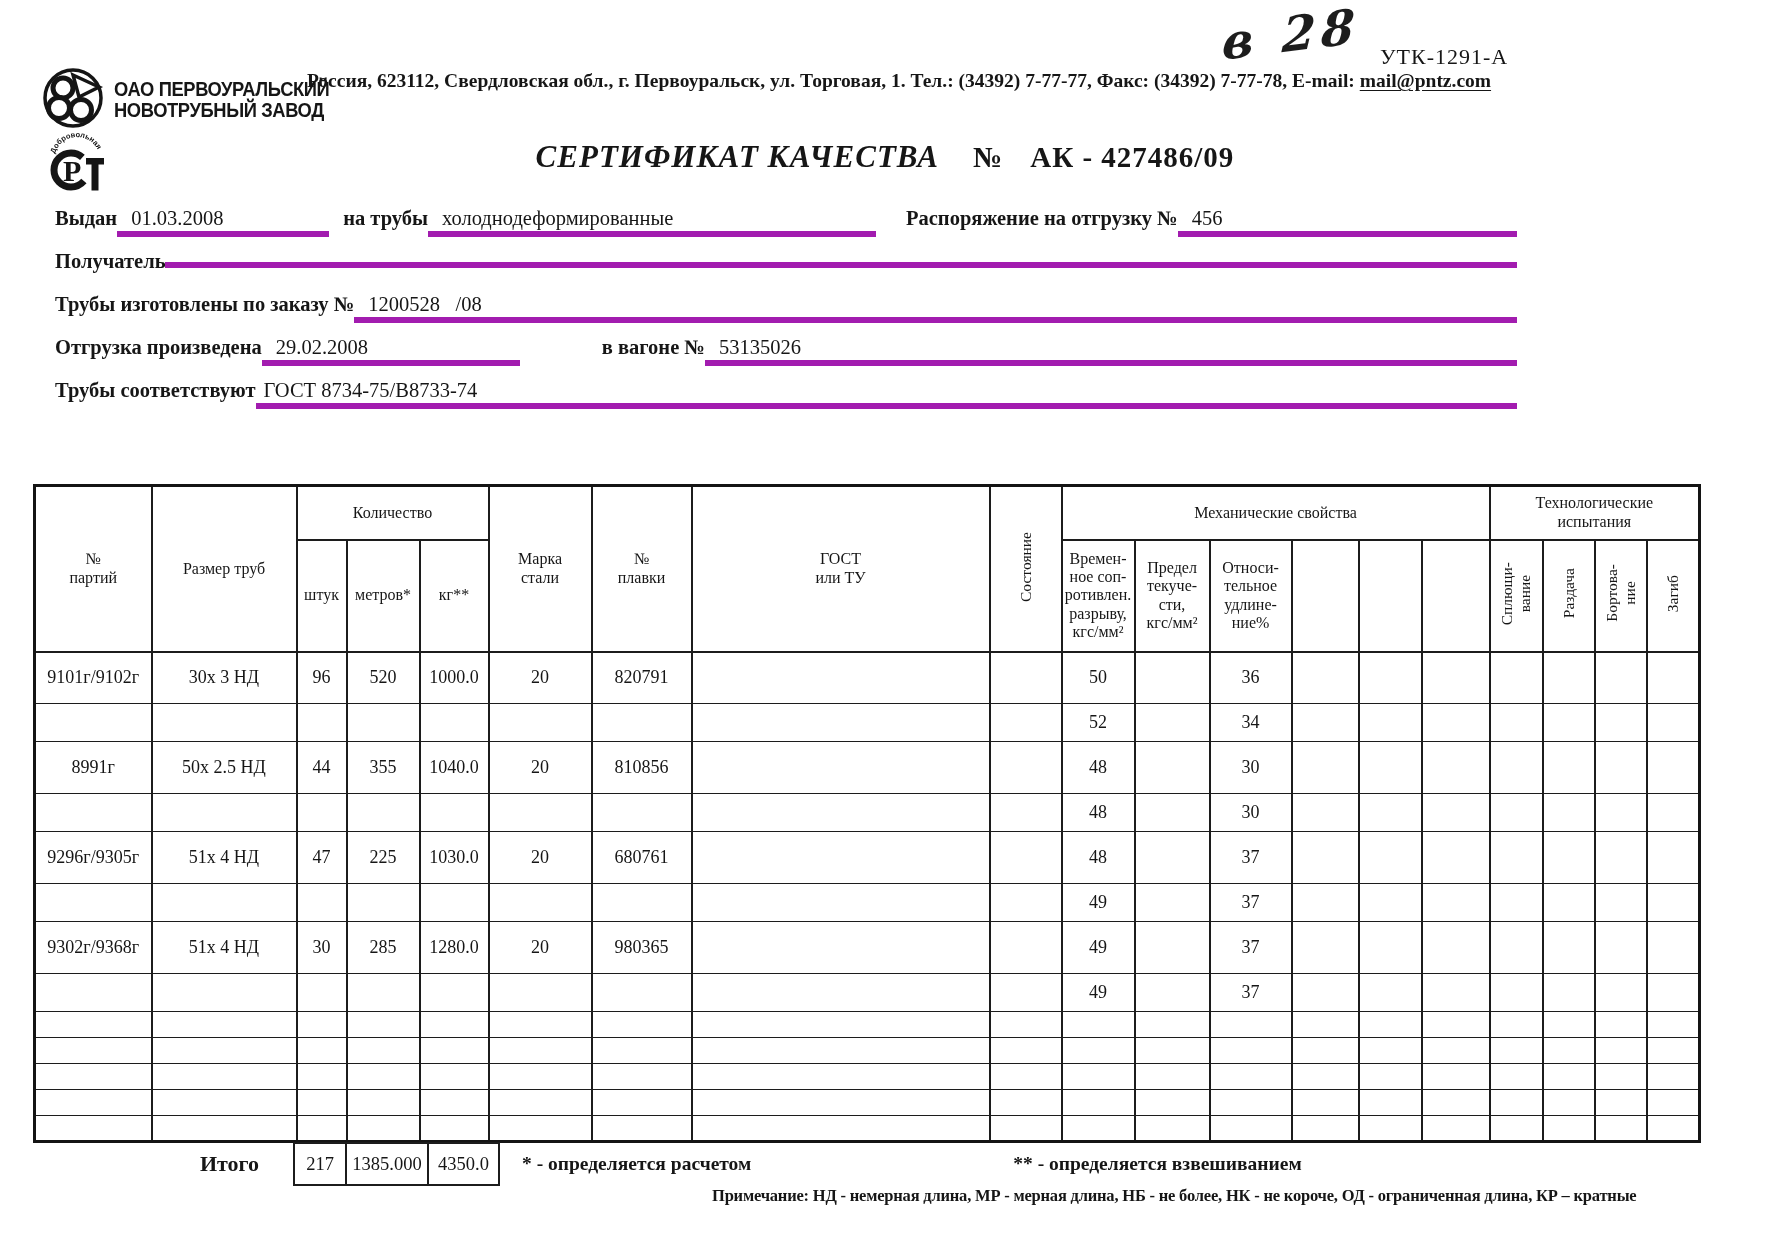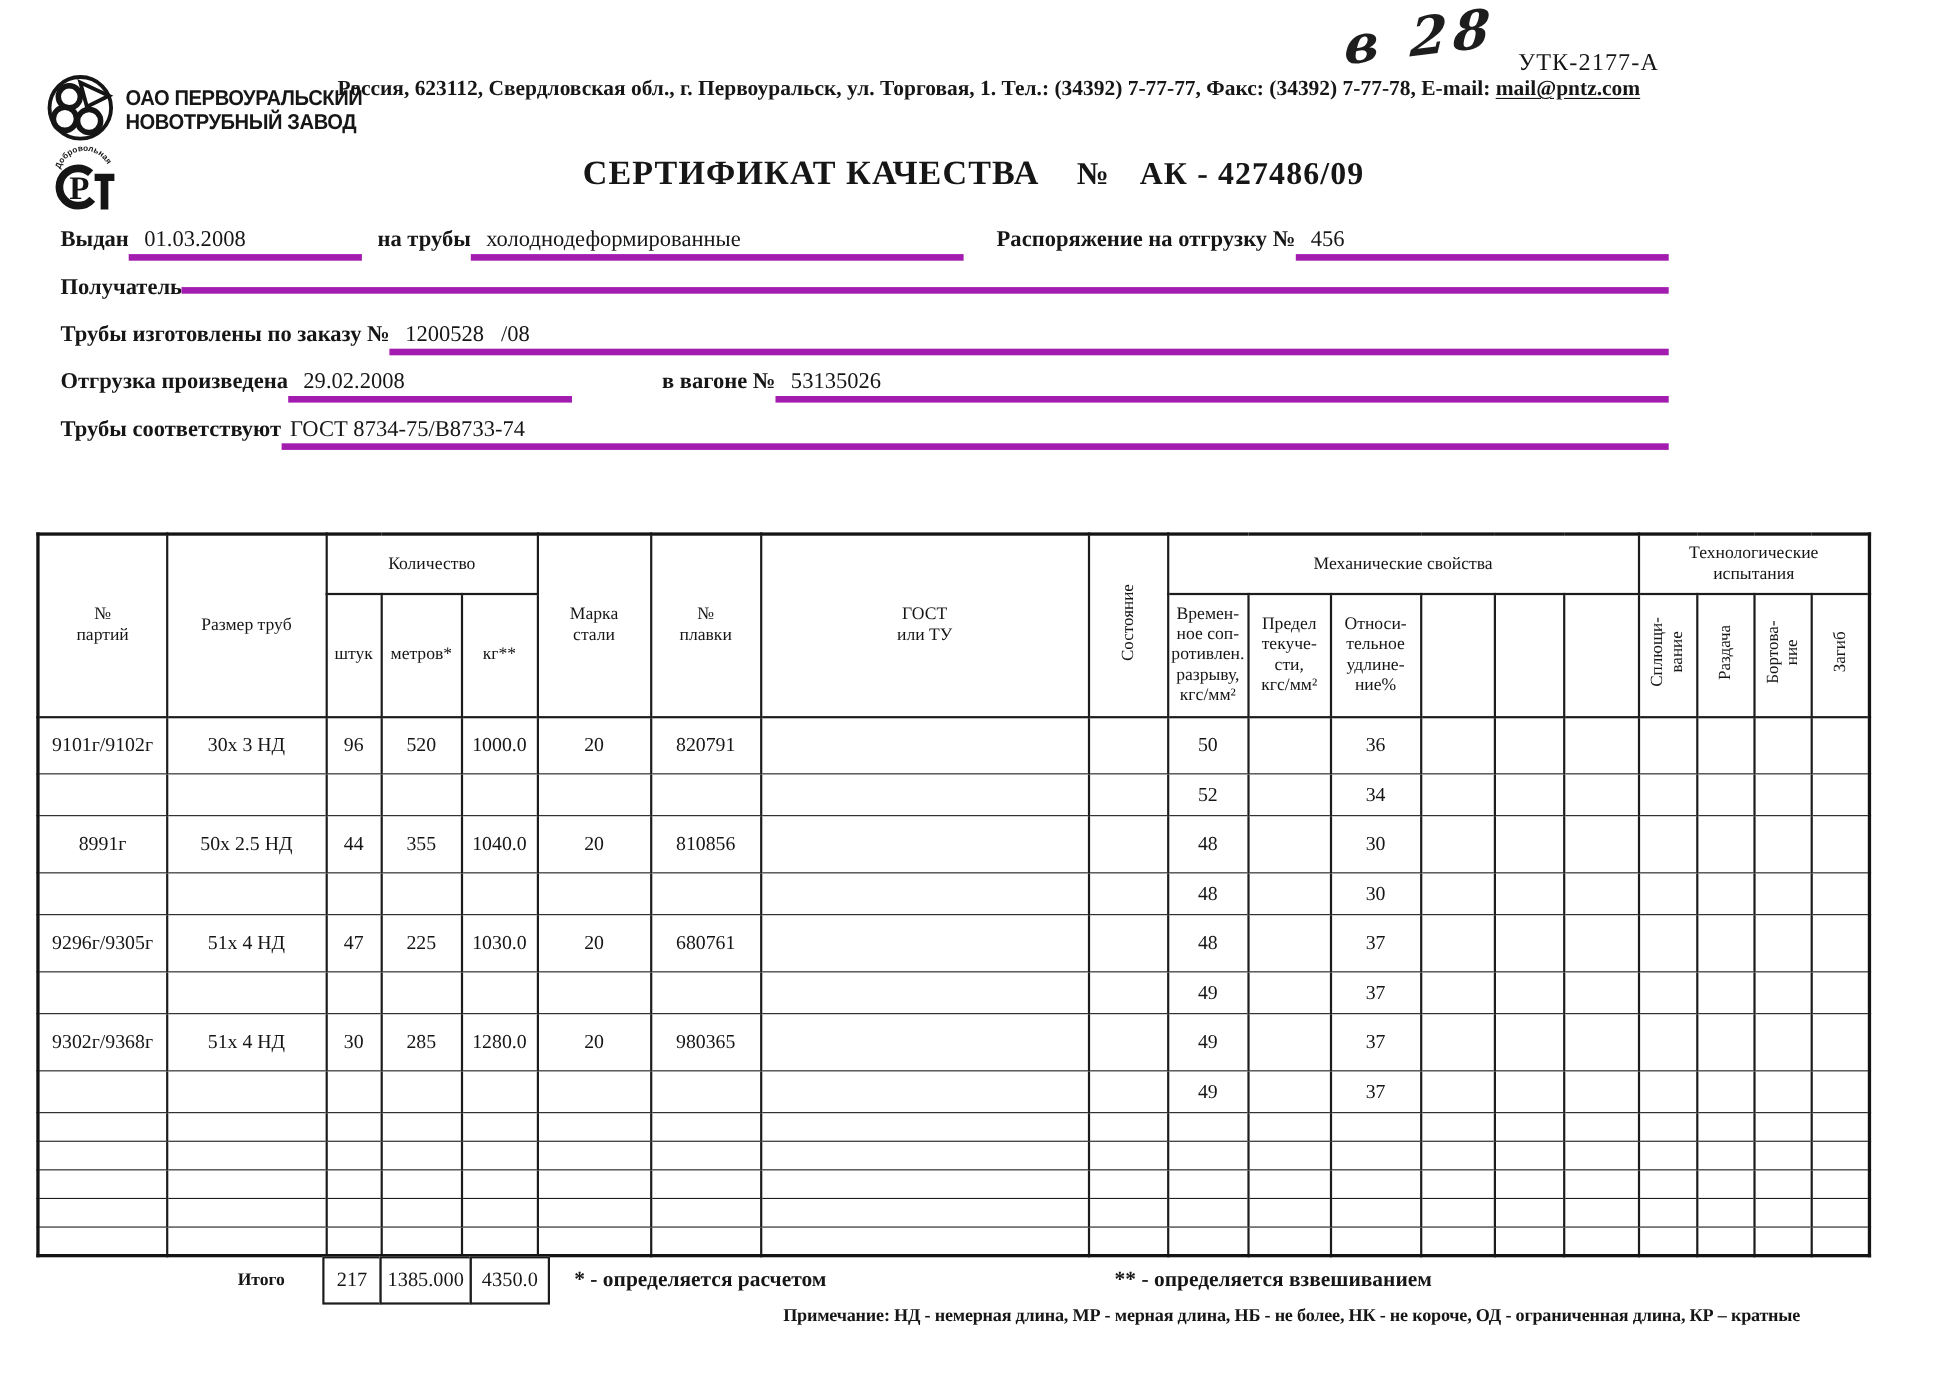--- a/index.html
+++ b/index.html
@@ -21,21 +21,21 @@
 
   
   .addr { position:absolute; left:254px; top:70px; width:1290px; text-align:center; }
   .addr1 { font-size:19.5px; font-weight:bold; }
   .addr1 .email { text-decoration:underline; text-underline-offset:3px; }
   .addr2 { font-size:14px; font-weight:bold; margin-top:7px; letter-spacing:-0.1px; }
 
   .rst { position:absolute; left:44px; top:128px; }
 
   .title { position:absolute; left:0; top:139px; width:100%; text-align:center; }
-  .title .t1 { font-size:31px; font-weight:bold; letter-spacing:1px; }
+  .title .t1 { font-size:31px; font-weight:bold; font-style:italic; letter-spacing:1px; }
   .title .t2 { font-size:29px; font-weight:bold; margin-left:30px; }
   .title .t3 { font-size:29px; font-weight:bold; margin-left:24px; letter-spacing:1px; }
 
   
   .formsec { position:absolute; left:55px; top:207px; width:1462px; }
   .fr { display:flex; align-items:baseline; margin-bottom:11px; font-size:20.5px; height:32px; }
   .lab { font-weight:bold; white-space:pre; }
   .val { border-bottom:6px solid #a21caf; padding:0 0 1px 14px; white-space:pre; }
   .grow { flex:1 1 auto; }
 
@@ -48,36 +48,36 @@
   table.cert thead th { white-space:pre-line; font-size:16px; line-height:1.15; }
   table.cert { border:3px solid #141414; }
   th.small { font-size:15px; }
   .vtext { writing-mode:vertical-rl; transform:rotate(180deg); white-space:pre-line;
     display:inline-block; line-height:1.15; font-size:15.5px; }
   tr.hrow1 { height:54px; } tr.hrow2 { height:112px; }
 
   
   .totals { display:flex; align-items:stretch; width:1665px; height:44px; margin-top:-1px; }
   .tot-spacer { width:262px; display:flex; justify-content:flex-end; align-items:center; padding-right:36px; }
-  .tot-label { font-weight:bold; font-size:16px; }
+  .tot-label { font-weight:bold; font-size:22px; }
   .tot-box { border:2px solid #1c1c1c; border-top-width:2px; display:flex; align-items:center;
     justify-content:center; font-size:18.5px; margin-left:-2px; background:#fff; }
   .b-pcs { width:54px; } .b-m { width:84px; } .b-kg { width:73px; }
   .fn { display:flex; align-items:center; font-weight:bold; font-size:19.5px; }
   .fn1 { margin-left:22px; } .fn2 { margin-left:262px; }
 
   .note { position:absolute; left:712px; top:1186px; font-size:16.5px; font-weight:bold; letter-spacing:-0.2px; }
 </style>
 </head>
 <body>
 
 <div class="page">
 
   <div class="handwritten">в 28</div>
-  <div class="form-code">УТК-2177-А</div>
+  <div class="form-code">УТК-1291-А</div>
 
   <div class="brand">
     <span>
       <svg width="66" height="64" viewBox="0 0 66 64">
         <circle cx="31" cy="32" r="28" fill="none" stroke="#151515" stroke-width="3.5"></circle>
         <path d="M31 9 L57 21 L37 31 Z" fill="#fff" stroke="#151515" stroke-width="3.5"></path>
         <circle cx="21" cy="22" r="10" fill="#fff" stroke="#151515" stroke-width="5"></circle>
         <circle cx="17" cy="42" r="10.5" fill="#fff" stroke="#151515" stroke-width="5"></circle>
         <circle cx="39" cy="44" r="10.5" fill="#fff" stroke="#151515" stroke-width="5"></circle>
       </svg>

